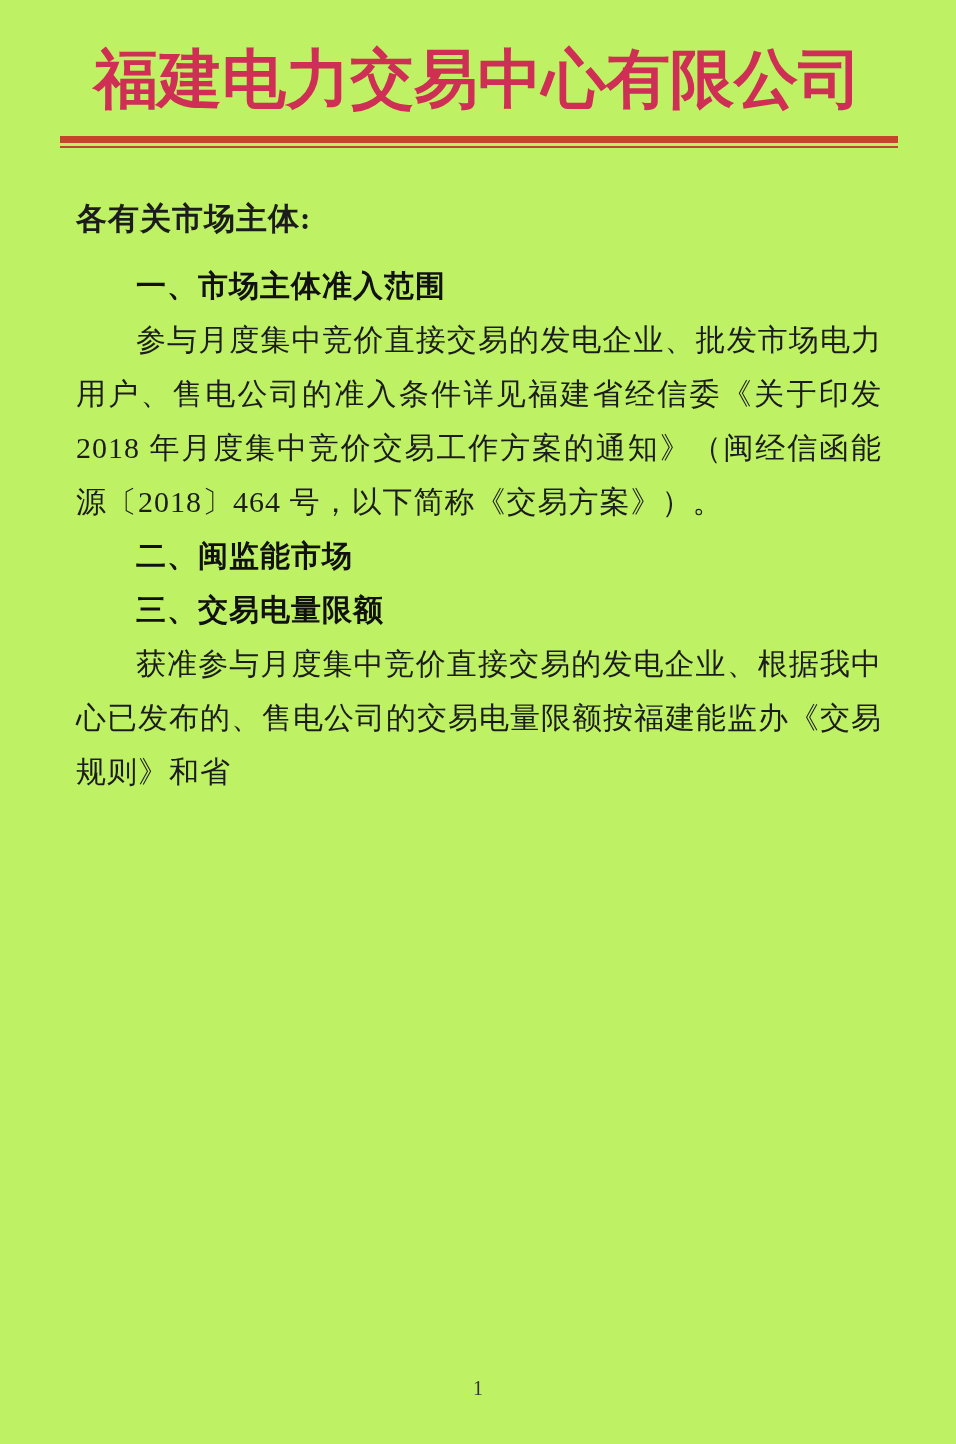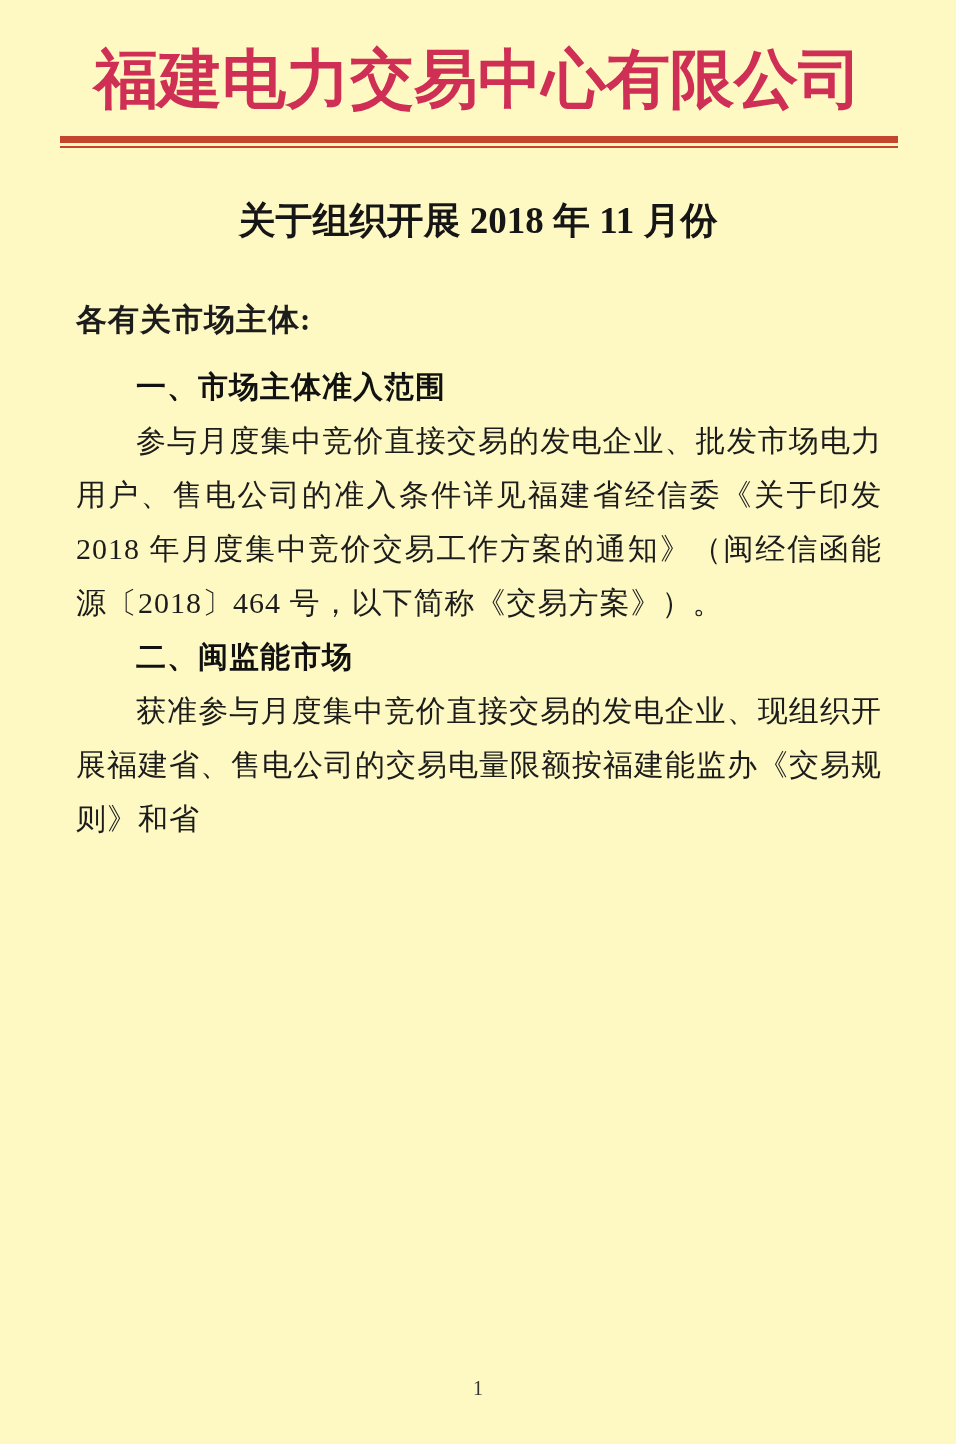--- a/index.html
+++ b/index.html
@@ -1,21 +1,21 @@
 <!DOCTYPE html>
 <html style="--letterhead-red: #cf2f55; --rule-red: #c4452e;"><head>
 <meta charset="utf-8">
 <style>
   html, body { margin: 0; padding: 0; background: #e8e8e8; }
   .page {
     position: relative;
     width: 956px;
     height: 1444px;
     margin: 0 auto;
-    background: #fef9c3;
+    background: #bef264;
     overflow: hidden;
     font-family: "Liberation Serif", "DejaVu Serif", serif;
     color: #1c1c1c;
   }
   .letterhead {
     padding-top: 38px;
     text-align: center;
     font-family: "Liberation Serif", "DejaVu Serif", serif;
     font-weight: bold;
     font-size: 64px;
@@ -78,32 +78,32 @@
 <div class="page">
 
   <div class="letterhead">福建电力交易中心有限公司</div>
 
   <div class="rule-wrap">
     <div class="rule-thick"></div>
     <div class="rule-thin"></div>
   </div>
 
   <div class="doc-title">
-    <div>关于组织开展 2018 年 11 月份</div>
   </div>
 
   <div class="content">
 
     <p class="salutation">各有关市场主体:</p>
 
 
     <p class="sec-heading">一、市场主体准入范围</p>
     <p class="para">参与月度集中竞价直接交易的发电企业、批发市场电力用户、售电公司的准入条件详见福建省经信委《关于印发 2018 年月度集中竞价交易工作方案的通知》（闽经信函能源〔2018〕464 号，以下简称《交易方案》）。</p>
 
     <p class="sec-heading">二、闽监能市场</p>
 
-    <p class="para">获准参与月度集中竞价直接交易的发电企业、现组织开展福建省、售电公司的交易电量限额按福建能监办《交易规则》和省</p>
+    <p class="sec-heading">三、交易电量限额</p>
+    <p class="para">获准参与月度集中竞价直接交易的发电企业、根据我中心已发布的、售电公司的交易电量限额按福建能监办《交易规则》和省</p>
 
   </div>
 
   <div class="page-number">1</div>
 
 </div>
 
 </body></html>

